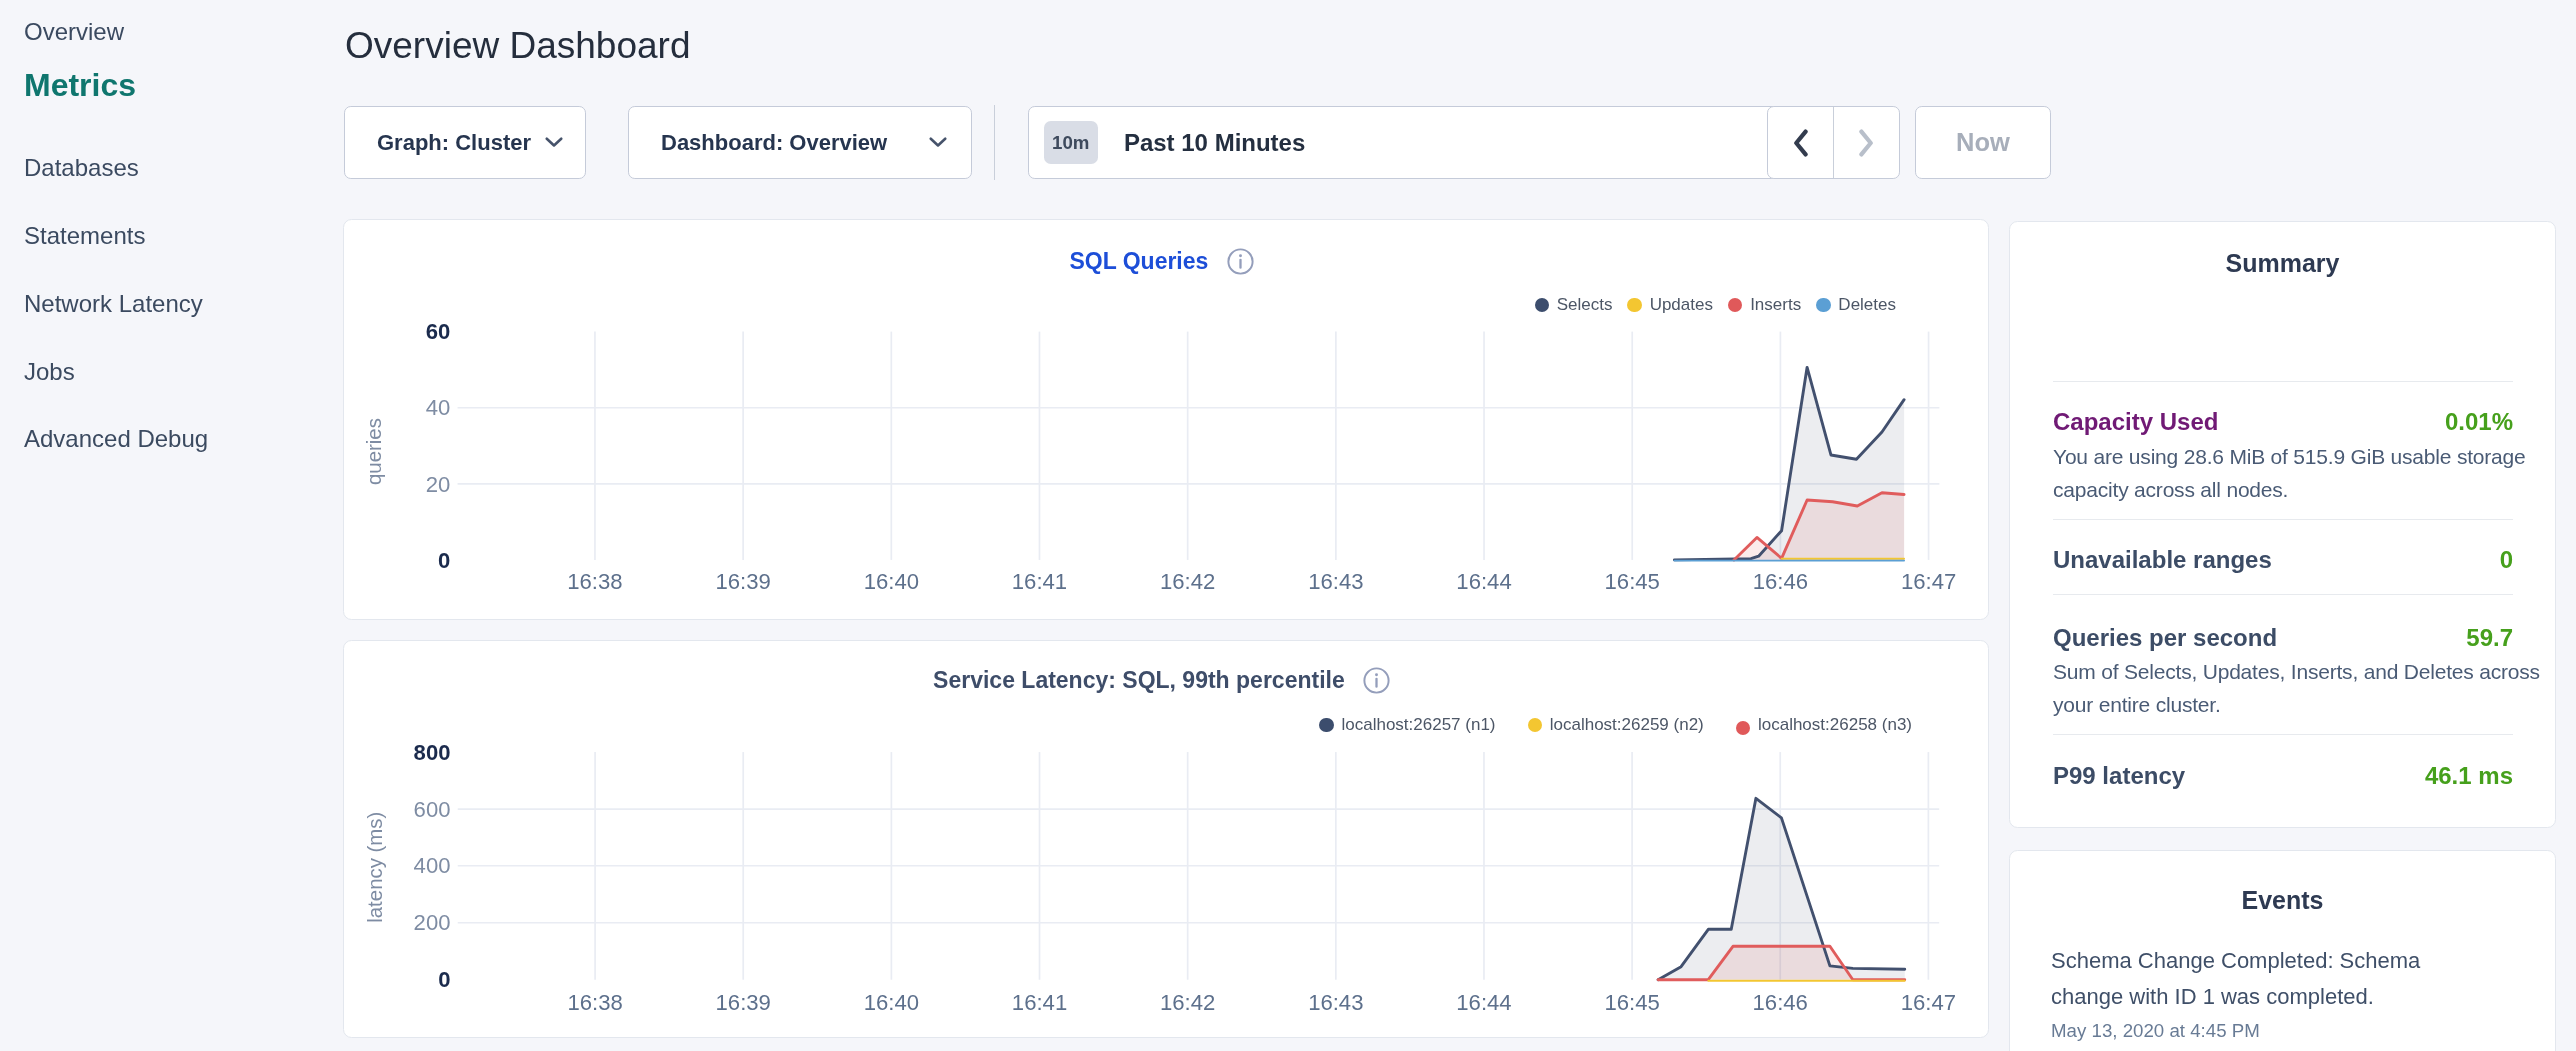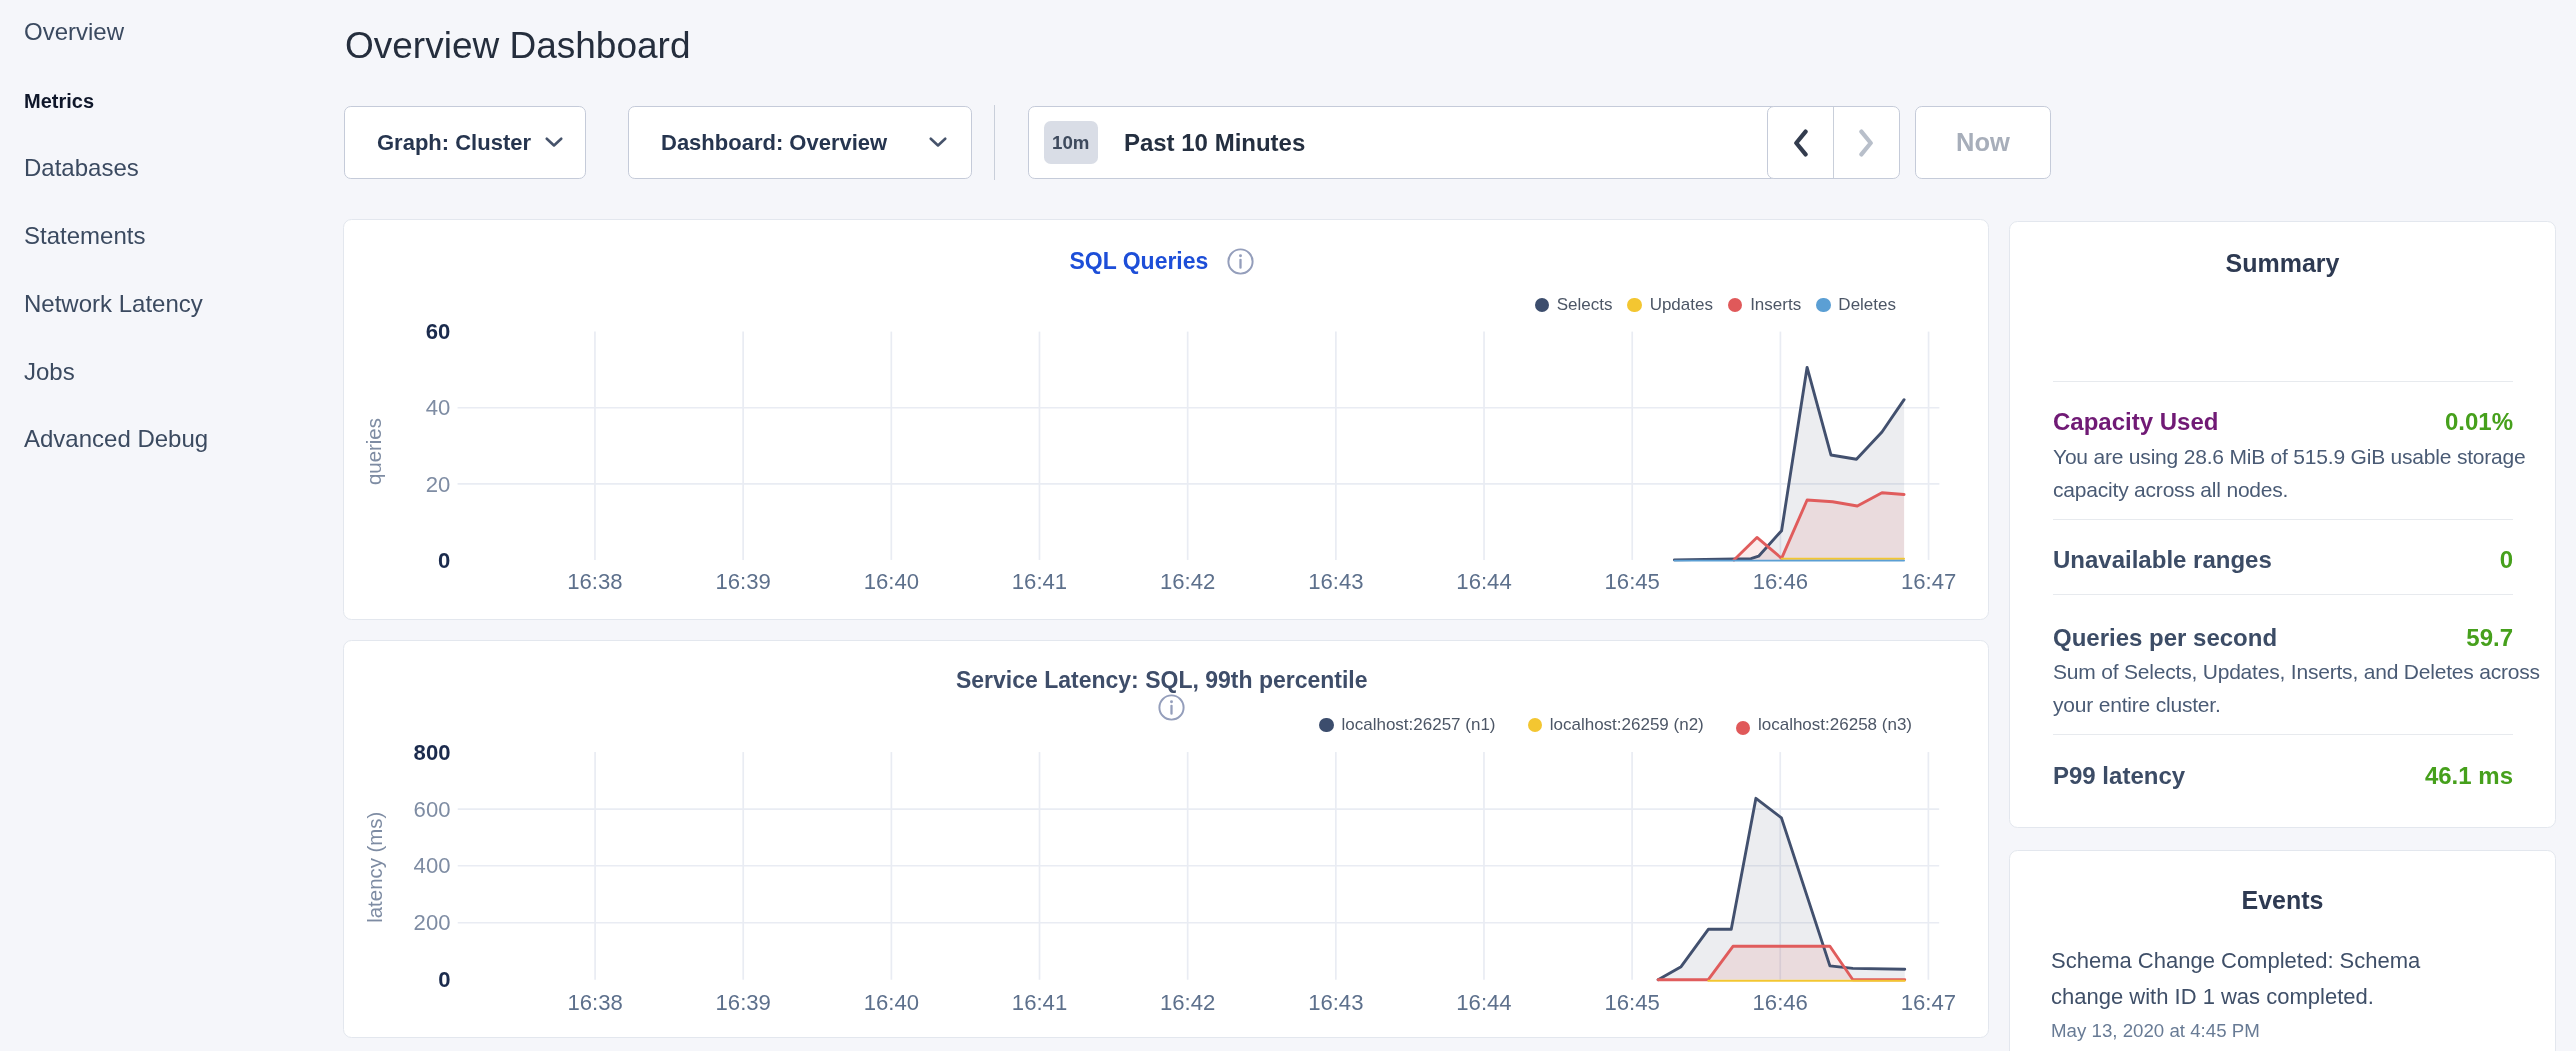--- a/index.html
+++ b/index.html
@@ -5,21 +5,21 @@
   * { margin:0; padding:0; box-sizing:border-box; }
   html,body { width:2576px; height:1051px; background:#f5f6fa; overflow:hidden;
                font-family:"Liberation Sans", sans-serif; }
   .card { position:absolute; background:#fff; border:1.7px solid #e3e7ee; border-radius:8.5px; }
   .ctrl { position:absolute; top:106px; height:73px; background:#fff;
            border:1.7px solid #c5cbd9; border-radius:6.8px; display:flex; align-items:center; white-space:nowrap; }
 </style>
 </head>
 <body>
   <div style="position:absolute;left:24px;top:14.5px;font-size:24px;line-height:34px;white-space:nowrap;color:#3b4a60;">Overview</div>
-<div style="position:absolute;left:24px;top:84px;font-size:20px;line-height:34px;white-space:nowrap;color:#0f172a;font-weight:bold;">Metrics</div>
+<div style="position:absolute;left:24px;top:68px;font-size:32px;line-height:34px;white-space:nowrap;color:#0f766e;font-weight:bold;">Metrics</div>
 <div style="position:absolute;left:24px;top:151px;font-size:24px;line-height:34px;white-space:nowrap;color:#3b4a60;">Databases</div>
 <div style="position:absolute;left:24px;top:219px;font-size:24px;line-height:34px;white-space:nowrap;color:#3b4a60;">Statements</div>
 <div style="position:absolute;left:24px;top:287px;font-size:24px;line-height:34px;white-space:nowrap;color:#3b4a60;">Network Latency</div>
 <div style="position:absolute;left:24px;top:355px;font-size:24px;line-height:34px;white-space:nowrap;color:#3b4a60;">Jobs</div>
 <div style="position:absolute;left:24px;top:422px;font-size:24px;line-height:34px;white-space:nowrap;color:#3b4a60;">Advanced Debug</div>
 
   <div style="position:absolute;left:345px;top:25px;font-size:37px;color:#252e3d;white-space:nowrap;">Overview Dashboard</div>
 
   <div class="ctrl" style="left:344px;width:242px;padding:0 22px 0 32px;">
     <span style="font-size:22px;font-weight:600;color:#26354f;">Graph: Cluster</span>
@@ -160,21 +160,21 @@
 <text x="643.4" y="434" text-anchor="middle" font-size="26" fill="#5d708c" font-family="Liberation Sans, sans-serif">16:40</text>
 <text x="817.6" y="434" text-anchor="middle" font-size="26" fill="#5d708c" font-family="Liberation Sans, sans-serif">16:41</text>
 <text x="991.8" y="434" text-anchor="middle" font-size="26" fill="#5d708c" font-family="Liberation Sans, sans-serif">16:42</text>
 <text x="1166.0" y="434" text-anchor="middle" font-size="26" fill="#5d708c" font-family="Liberation Sans, sans-serif">16:43</text>
 <text x="1340.2" y="434" text-anchor="middle" font-size="26" fill="#5d708c" font-family="Liberation Sans, sans-serif">16:44</text>
 <text x="1514.4" y="434" text-anchor="middle" font-size="26" fill="#5d708c" font-family="Liberation Sans, sans-serif">16:45</text>
 <text x="1688.6" y="434" text-anchor="middle" font-size="26" fill="#5d708c" font-family="Liberation Sans, sans-serif">16:46</text>
 <text x="1862.8" y="434" text-anchor="middle" font-size="26" fill="#5d708c" font-family="Liberation Sans, sans-serif">16:47</text>
 <text x="44" y="266" text-anchor="middle" font-size="24" fill="#7e8ca3" font-family="Liberation Sans, sans-serif" transform="rotate(-90 44 266)">latency (ms)</text>
 </svg>
-    <div style="position:absolute;top:26px;left:-8.5px;right:0;display:flex;justify-content:center;align-items:center;flex-direction:column;">
+    <div style="position:absolute;top:26px;left:-8.5px;right:0;display:flex;justify-content:center;align-items:flex-end;">
       <span style="font-size:23px;font-weight:bold;color:#3e4d69;">Service Latency: SQL, 99th percentile</span>
       <span style="margin-left:18.7px;">
         <svg width="27" height="27" viewBox="0 0 33 33" style="display:block">
           <circle cx="16.5" cy="16.5" r="14.8" fill="none" stroke="#949ebb" stroke-width="2.4"></circle>
           <line x1="16.5" y1="14.5" x2="16.5" y2="24" stroke="#949ebb" stroke-width="2.8" stroke-linecap="round"></line>
           <circle cx="16.5" cy="9.5" r="1.8" fill="#949ebb"></circle>
         </svg>
       </span>
     </div>
     <div style="position:absolute;top:74px;right:76px;display:flex;gap:32px;font-size:17px;color:#4c5666;">

